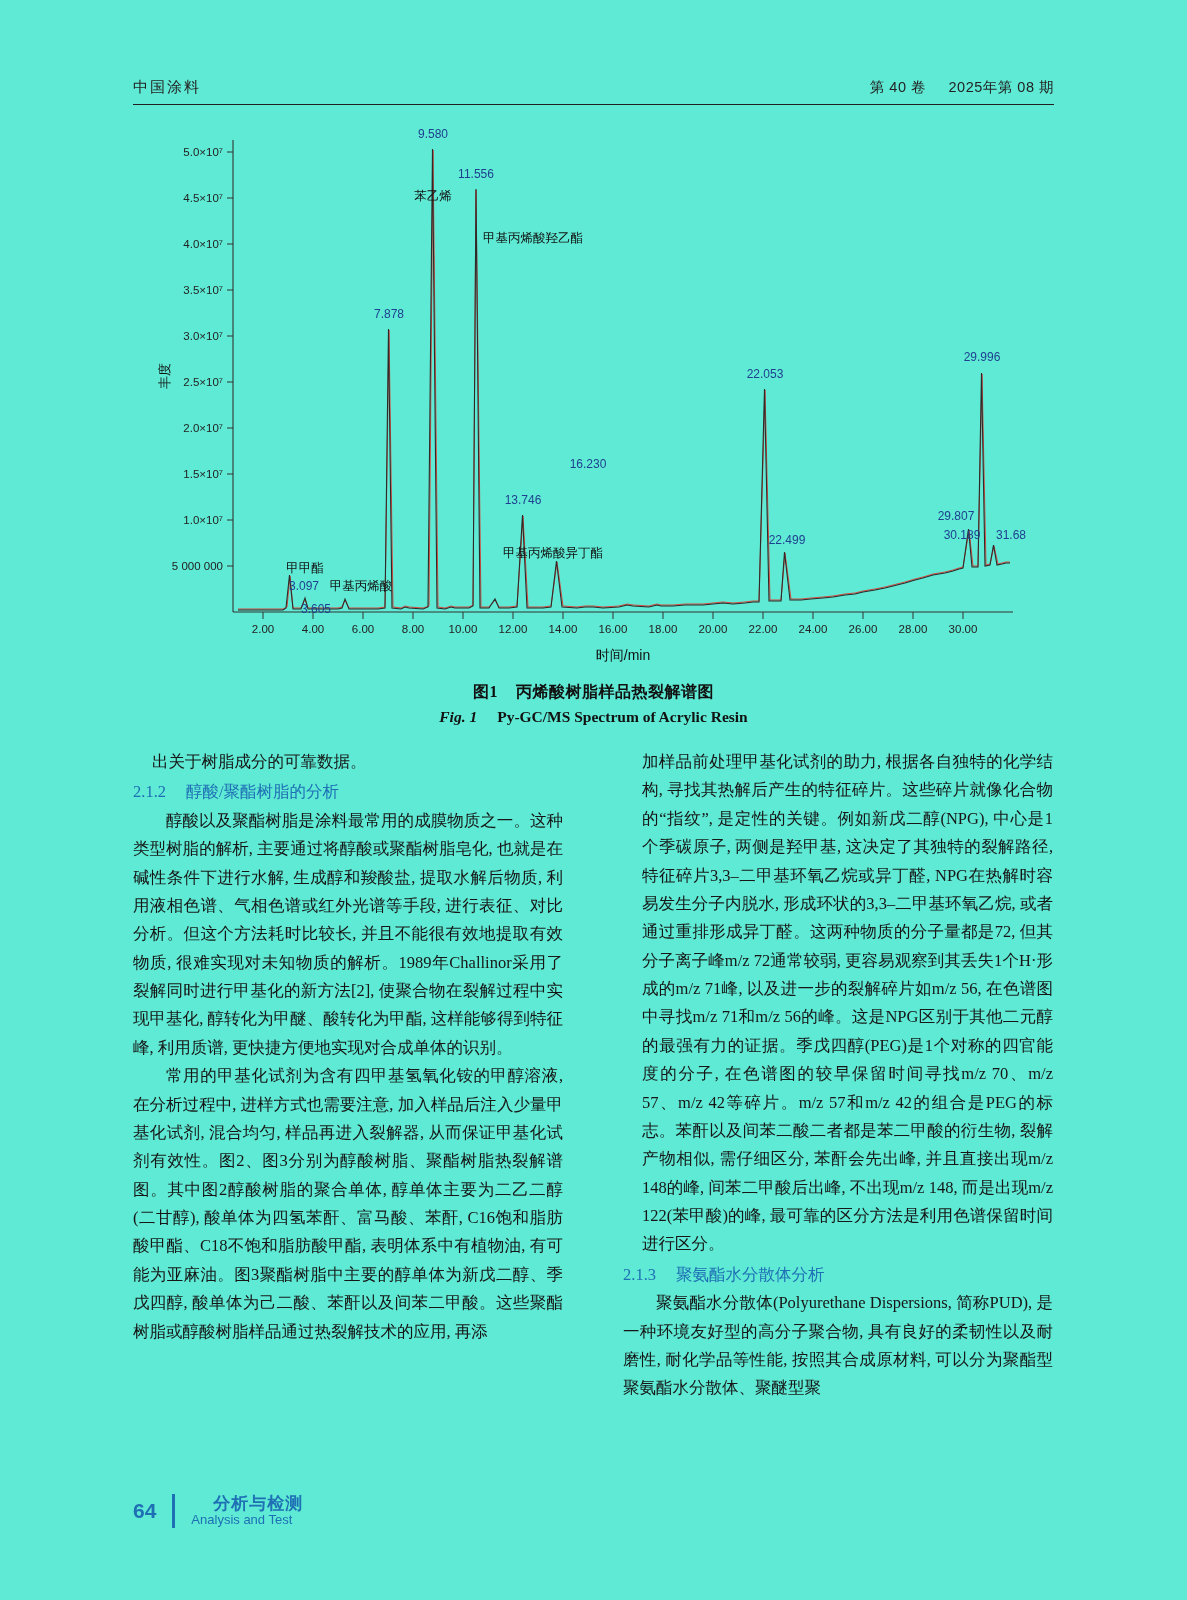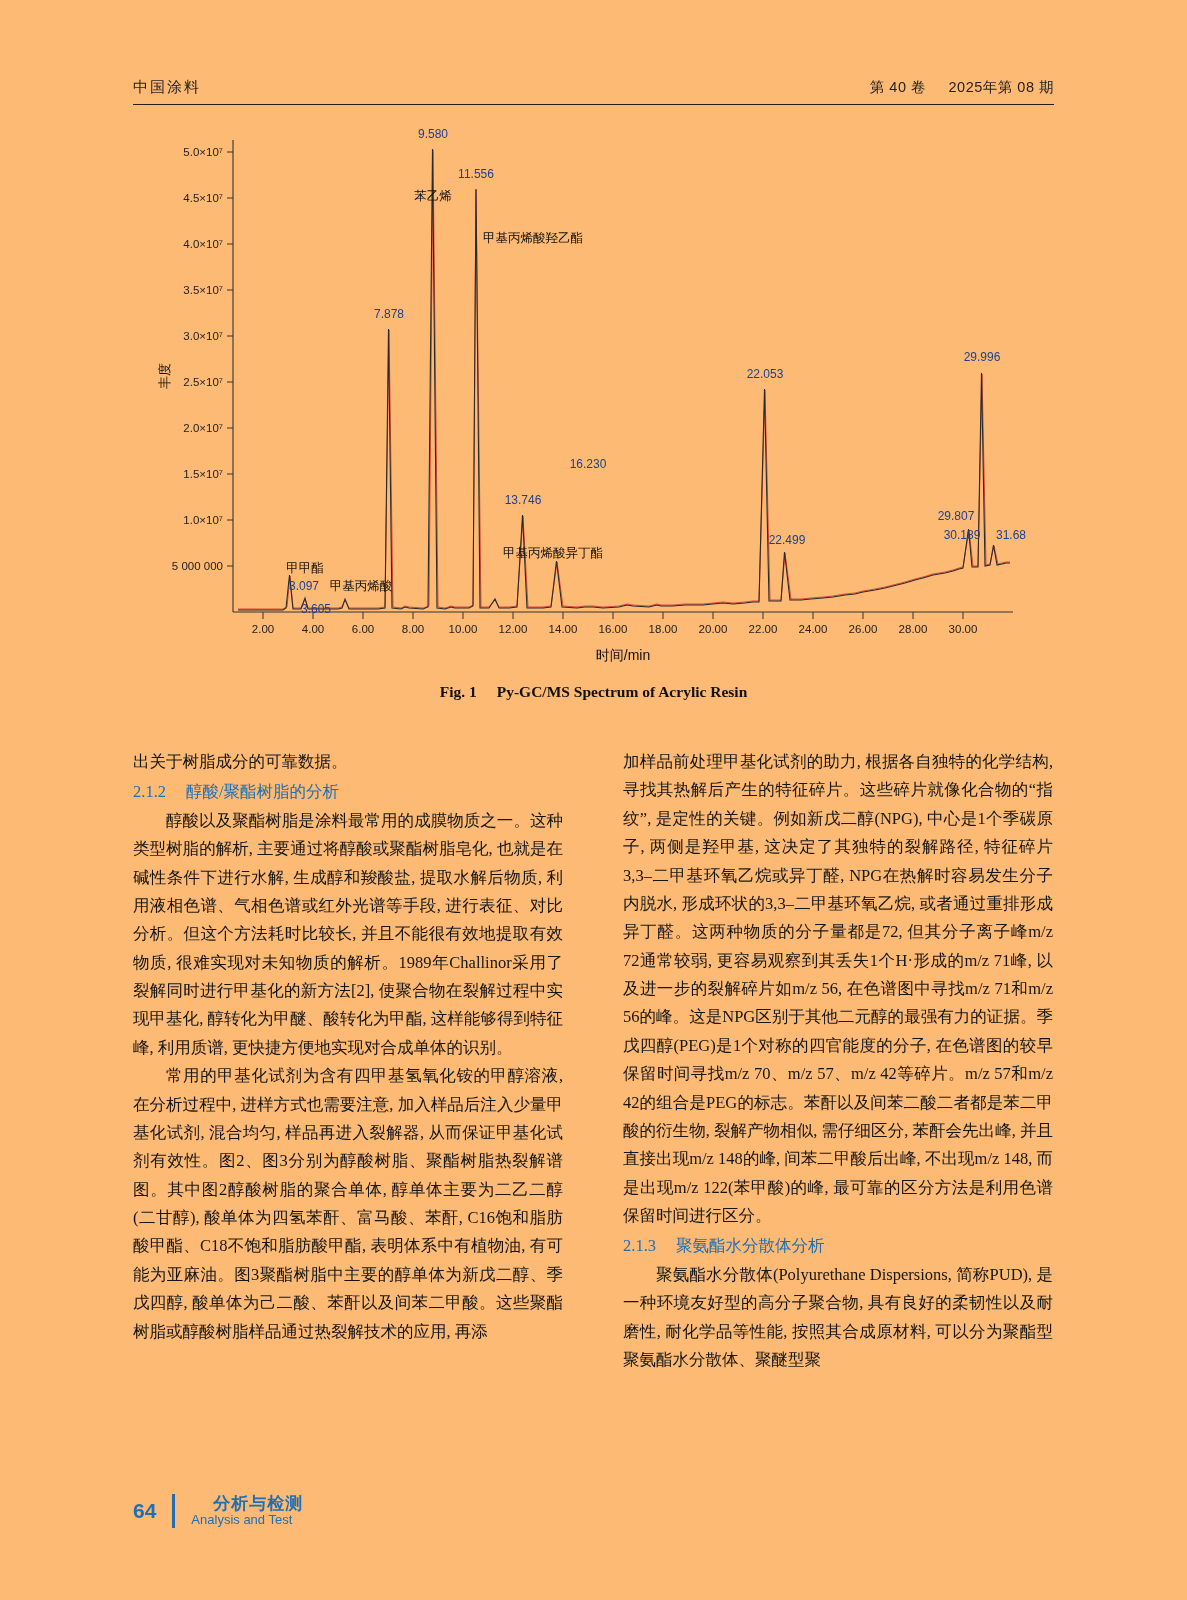--- a/index.html
+++ b/index.html
@@ -13,21 +13,21 @@
     position: relative;
     font-family: "Liberation Serif", serif;
     color: #1a1a1a;
     overflow: hidden;
   }
   .page {
     position: absolute;
     left: 0; top: 0;
     width: 1187px;
     height: 1600px;
-    background: #fdba74;
+    background: #5eead4;
   }
 
   
   .header {
     position: absolute;
     left: 133px;
     top: 78px;
     width: 921px;
     display: flex;
     justify-content: space-between;
@@ -76,21 +76,21 @@
     color: #111;
     line-height: 1.55;
   }
   .fig-caption .cn { letter-spacing: 0.5px; }
   .fig-caption .cn .lbl { margin-right: 18px; }
   .fig-caption .en {
     font-family: "Liberation Serif", serif;
     font-weight: bold;
     font-size: 15.5px;
   }
-  .fig-caption .en .lbl { margin-right: 20px; }
+  .fig-caption .en .lbl { margin-right: 20px; font-style: italic; }
 
   
   .columns {
     position: absolute;
     left: 133px;
     top: 748px;
     width: 921px;
     height: 700px;
   }
   .col {
@@ -102,21 +102,21 @@
     color: #161616;
     text-align: justify;
   }
   .col.left { left: 0; }
   .col.right { left: 490px; }
 
   .col p {
     margin: 0;
     text-indent: 2em;
   }
-  .col p.noindent { text-indent: 0; }
+  .col p.noindent { text-indent: 0; margin-left: 19px; }
 
   .sec-head {
     margin: 2px 0 0 0;
     color: #1f6fb4;
     font-size: 16.5px;
     text-indent: 0;
     display: flex;
     gap: 20px;
   }
   .sec-head .num { font-family: "Liberation Serif", serif; }
@@ -292,20 +292,23 @@
         <text x="172" y="452" text-anchor="middle">甲甲酯</text>
         <text x="228" y="470" text-anchor="middle">甲基丙烯酸</text>
         <text x="300" y="80" text-anchor="middle">苯乙烯</text>
         <text x="400" y="122" text-anchor="middle">甲基丙烯酸羟乙酯</text>
         <text x="420" y="437" text-anchor="middle">甲基丙烯酸异丁酯</text>
       </g>
     </svg>
   </div>
 
   <div class="fig-caption">
+    <div class="cn">
+      <span class="lbl">图1</span><span>丙烯酸树脂样品热裂解谱图</span>
+    </div>
     <div class="en">
       <span class="lbl">Fig. 1</span><span>Py-GC/MS Spectrum of Acrylic Resin</span>
     </div>
   </div>
 
   <div class="columns">
     <div class="col left">
       <p class="noindent">出关于树脂成分的可靠数据。</p>
       <div class="sec-head">
         <span class="num">2.1.2</span>

